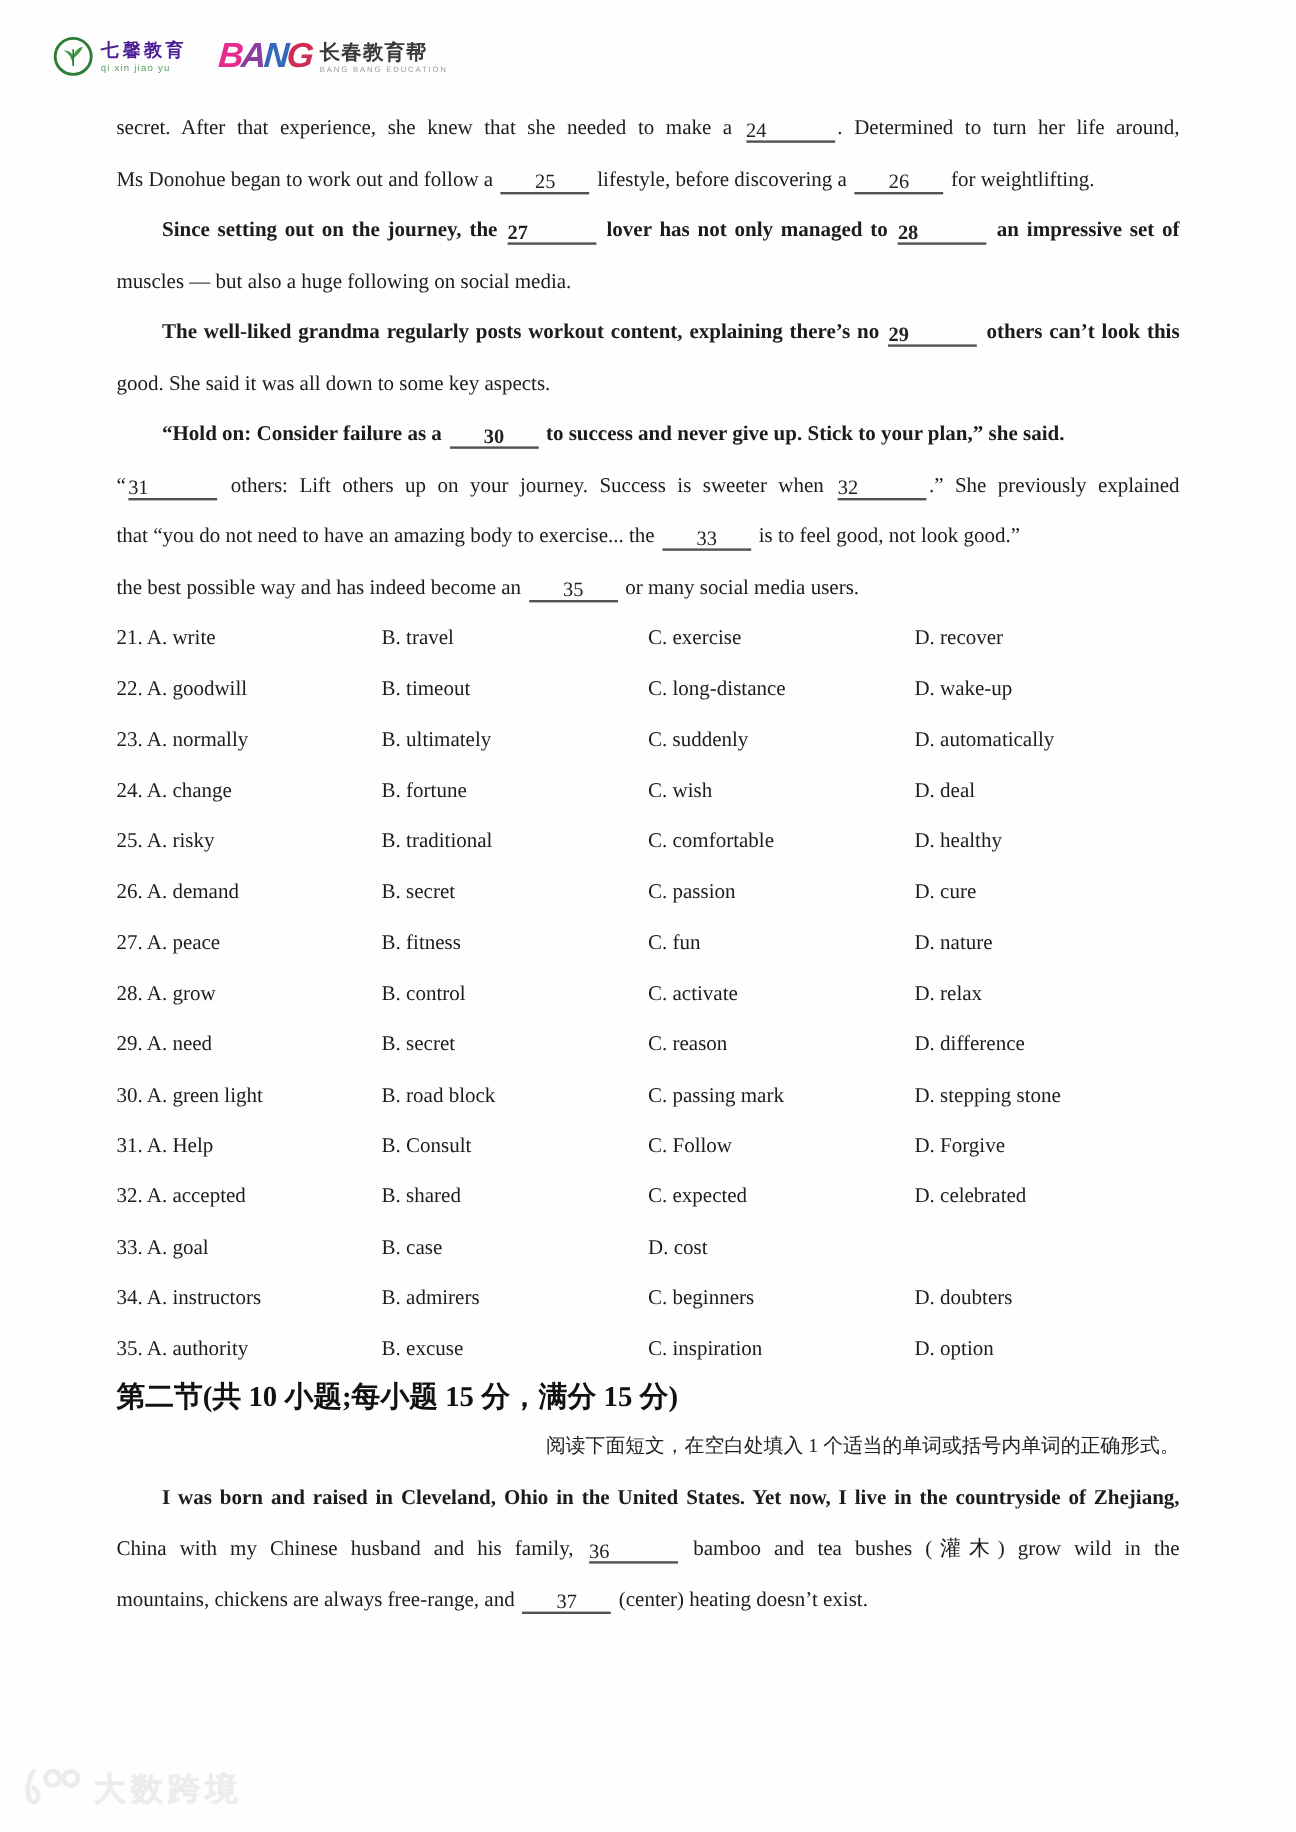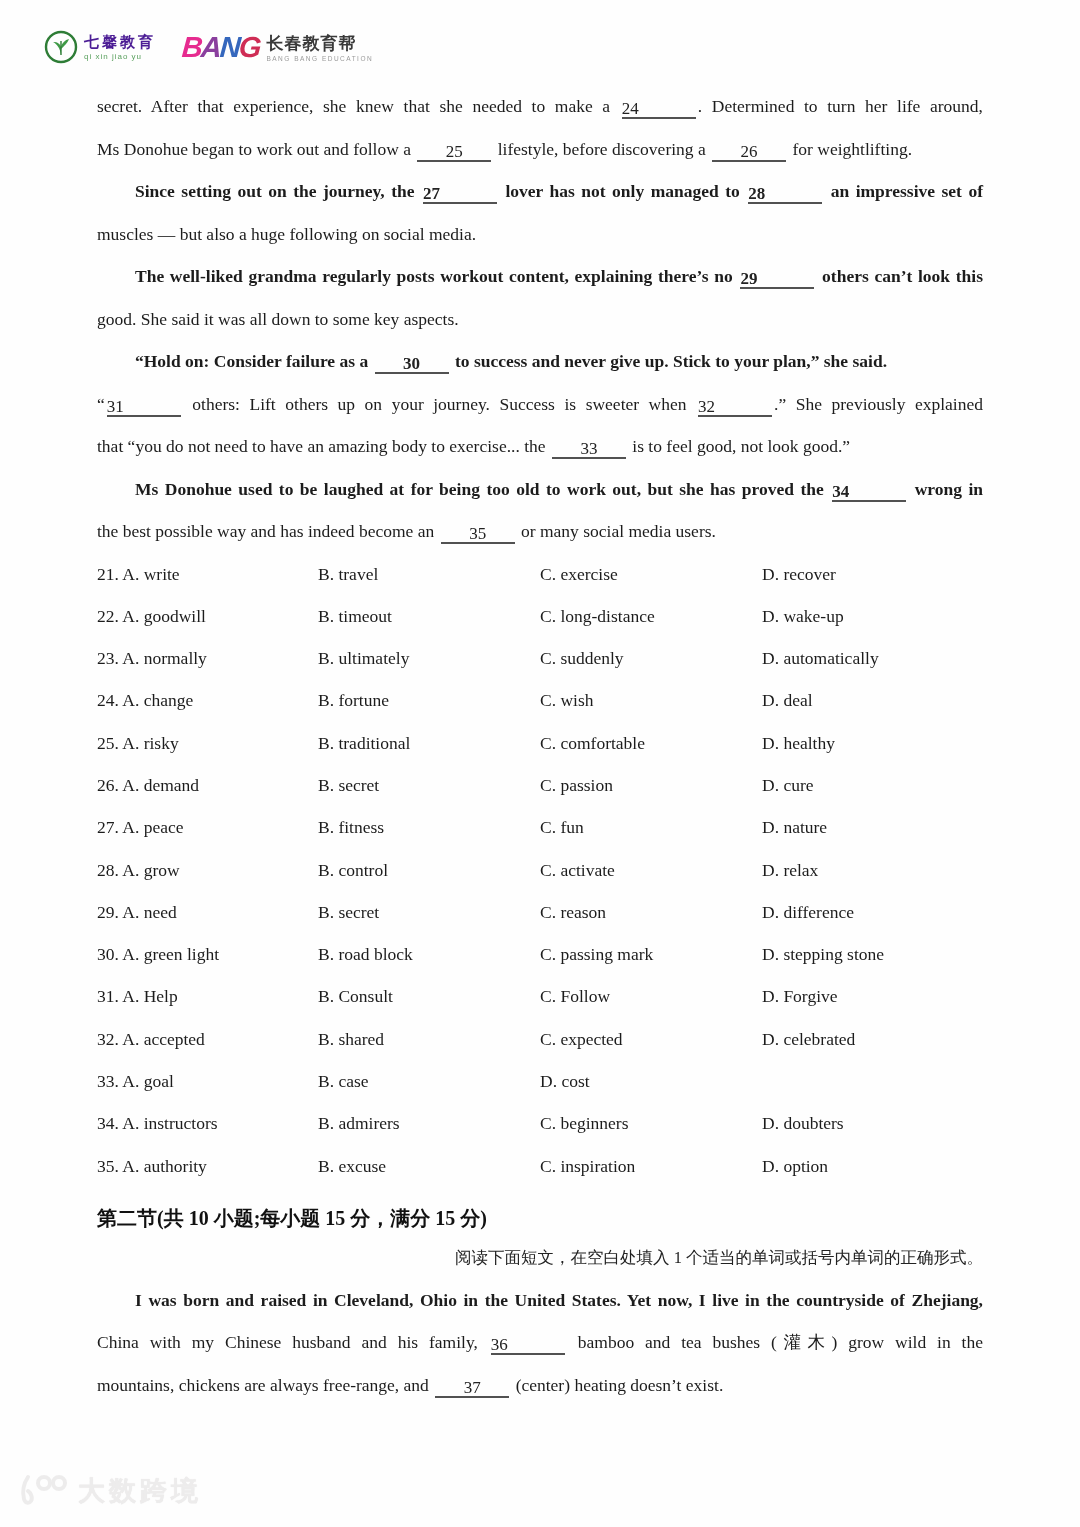--- a/index.html
+++ b/index.html
@@ -44,21 +44,21 @@
     text-align:center; border-bottom:2px solid #525252;
     vertical-align:-2px; margin:0 2px; font-size:17px; color:#222;
   }
 
   .options { }
   .opt-row { display:grid; grid-template-columns:221px 222px 222px 1fr;
              height:42.3px; line-height:42.3px; font-size:17.5px; }
   .opt-cell { white-space:nowrap; }
 
   .section-title {
-    font-size:20px; font-weight:bold; line-height:38px; margin-top:12px;
+    font-size:24px; font-weight:bold; line-height:38px; margin-top:2px;
     color:#111;
   }
   .instruction { font-size:16.5px; line-height:42px; color:#222;text-align:right; }
 
   
   .watermark {
     position:absolute; left:18px; bottom:14px;
     display:flex; align-items:center; gap:8px;
     color:#ebe9e9; opacity:.95; pointer-events:none;
   }
@@ -98,21 +98,20 @@
   <section id="passage1">
       <div class="line justify"><span>secret. After that experience, she knew that she needed to make a </span><span class="blank">24</span><span>. Determined to turn her life around,</span></div>
       <div class="line"><span>Ms Donohue began to work out and follow a </span><span class="blank">25</span><span> lifestyle, before discovering a </span><span class="blank">26</span><span> for weightlifting.</span></div>
       <div class="line indent justify"><span>Since setting out on the journey, the </span><span class="blank">27</span><span> lover has not only managed to </span><span class="blank">28</span><span> an impressive set of</span></div>
       <div class="line"><span>muscles — but also a huge following on social media.</span></div>
       <div class="line indent justify"><span>The well-liked grandma regularly posts workout content, explaining there’s no </span><span class="blank">29</span><span> others can’t look this</span></div>
       <div class="line"><span>good. She said it was all down to some key aspects.</span></div>
       <div class="line indent"><span>“Hold on: Consider failure as a </span><span class="blank">30</span><span> to success and never give up. Stick to your plan,” she said.</span></div>
       <div class="line justify"><span>“</span><span class="blank">31</span><span> others: Lift others up on your journey. Success is sweeter when </span><span class="blank">32</span><span>.” She previously explained</span></div>
       <div class="line"><span>that “you do not need to have an amazing body to exercise... the </span><span class="blank">33</span><span> is to feel good, not look good.”</span></div>
-      <div class="line indent justify"><span>Ms Donohue used to be laughed at for being too old to work out, but she has proved the </span><span class="blank">34</span><span> wrong in</span></div>
       <div class="line"><span>the best possible way and has indeed become an </span><span class="blank">35</span><span> or many social media users.</span></div>
     </section>
 
   <section id="options" class="options">
       <div class="opt-row">
         <div class="opt-cell">21. A. write</div>
         <div class="opt-cell">B. travel</div>
         <div class="opt-cell">C. exercise</div>
         <div class="opt-cell">D. recover</div>
       </div>

